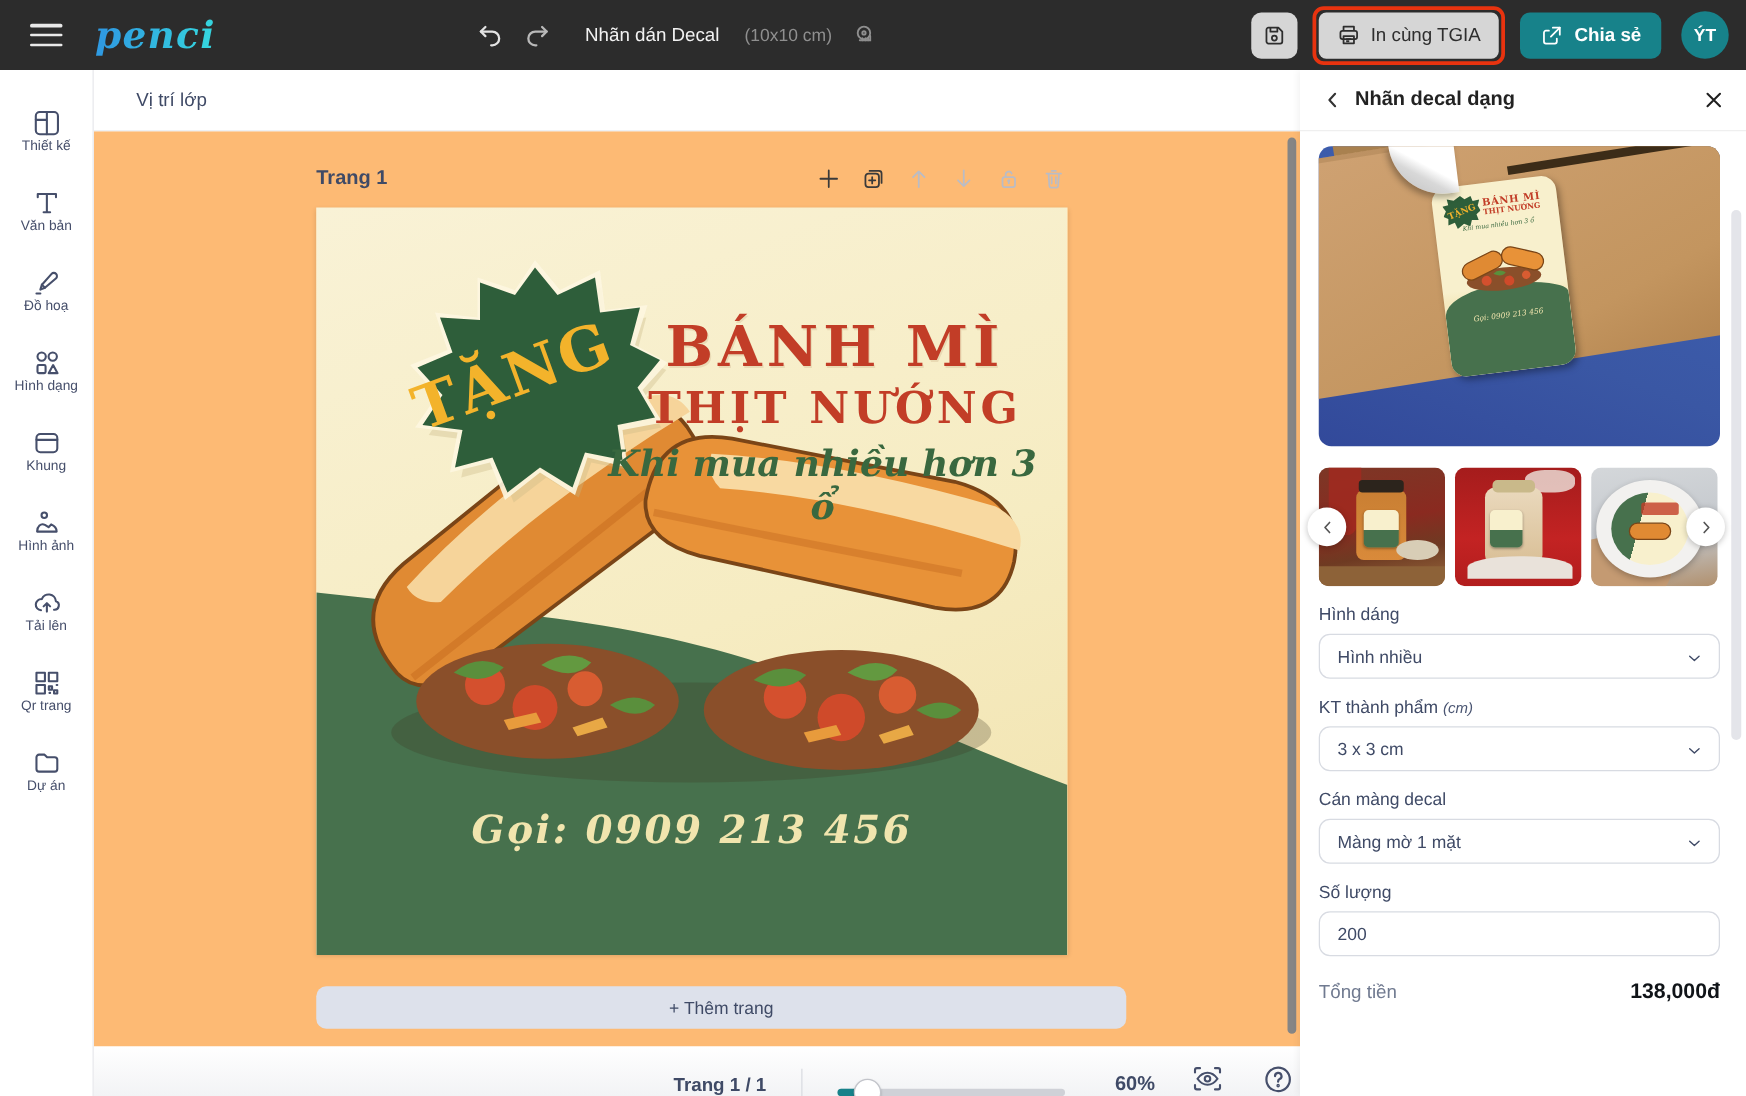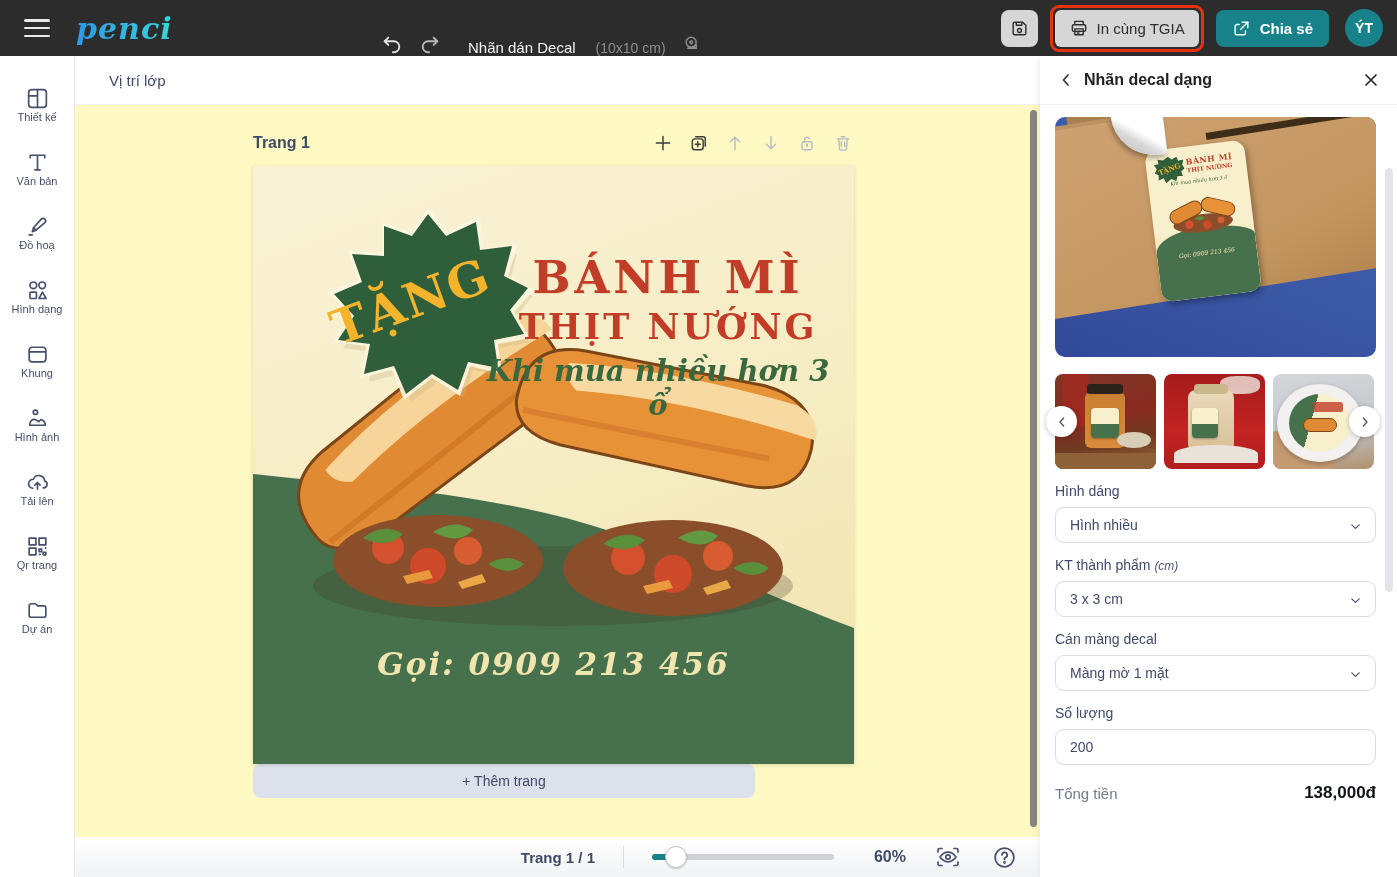--- a/index.html
+++ b/index.html
@@ -10,21 +10,21 @@
   .topbar { position:absolute; left:0; top:0; width:1397px; height:56px;
     background:#2c2c2c; display:flex; align-items:center; z-index:30; }
   .hamburger { margin-left:24px; width:26px; height:18px; display:flex;
     flex-direction:column; justify-content:space-between; cursor:pointer; }
   .hamburger span { height:2.5px; background:#e9e9e9; border-radius:2px; }
   .logo { margin-left:26px; font-family:"DejaVu Serif", serif; font-style:italic;
     font-weight:bold; font-size:30px; letter-spacing:1px;
     background:linear-gradient(100deg,#2f9be2 10%,#35d3de 90%);
     -webkit-background-clip:text; background-clip:text; color:transparent; }
   .tb-center { position:absolute; left:380px; top:0; height:56px;
-    display:flex; align-items:flex-end; gap:14px; }
+    display:flex; align-items:center; gap:14px; }
   .tb-icon { width:24px; height:24px; display:flex; align-items:center; justify-content:center; }
   .doc-title { color:#f2f2f2; font-size:15px; margin-left:12px; }
   .doc-size { color:#8f8f8f; font-size:14px; margin-left:6px; }
   .tb-right { margin-left:auto; display:flex; align-items:center; gap:12px; padding-right:14px; }
   .btn-gray { background:#d6d6d6; border:none; border-radius:8px; height:37px;
     display:flex; align-items:center; justify-content:center; color:#2e2e2e;
     font-size:15px; gap:8px; cursor:pointer; }
   .btn-save { width:37px; }
   .btn-print { padding:0 14px; border-radius:6px; }
   .annotation { border:3px solid #e8330f; border-radius:9px; padding:2px; }
@@ -40,21 +40,21 @@
     background:#fff; border-right:1px solid #e8e9ee; z-index:20;
     display:flex; flex-direction:column; align-items:center; padding-top:16px; }
   .side-item { width:75px; height:64px; display:flex; flex-direction:column;
     align-items:center; justify-content:center; gap:0; cursor:pointer; }
   .side-item svg { width:25px; height:25px; stroke:#464f6b; fill:none;
     stroke-width:1.6; stroke-linecap:round; stroke-linejoin:round; }
   .side-label { font-size:11px; color:#464f6b; }
 
   
   .canvas-area { position:absolute; left:75px; top:56px; width:965px; height:821px;
-    background:#fef9c3; }
+    background:#fdba74; }
   .layer-strip { height:49px; background:#fff; border-bottom:1px solid #eef0f3;
     display:flex; align-items:center; padding-left:34px; font-size:15px; color:#3f4a66; }
   .page-col { position:absolute; left:178px; top:72px; width:601px; }
   .page-head { display:flex; align-items:center; height:30px; margin-bottom:8px; }
   .page-label { font-size:16px; font-weight:bold; color:#3f4a66; }
   .page-tools { margin-left:auto; display:flex; gap:14px; align-items:center; }
   .ptool { width:22px; height:22px; display:flex; align-items:center;
     justify-content:center; cursor:pointer; }
   .ptool svg { width:20px; height:20px; fill:none; stroke-width:1.7;
     stroke-linecap:round; stroke-linejoin:round; }
@@ -75,30 +75,30 @@
   .ptitle2 { position:absolute; left:250px; top:140px; width:330px; text-align:center;
     font-family:"DejaVu Serif", serif; font-weight:bold; font-size:35px;
     color:#c23d27; letter-spacing:3px; }
   .pscript { position:absolute; left:220px; top:188px; width:370px; text-align:center;
     font-family:"DejaVu Serif", serif; font-style:italic; font-weight:bold;
     font-size:29px; color:#39683f; }
   .pphone { position:absolute; left:0; top:480px; width:601px; text-align:center;
     font-family:"DejaVu Serif", serif; font-style:italic; font-weight:bold;
     font-size:31px; color:#f1e5ae; letter-spacing:2px; }
 
-  .add-page { width:502px; height:34px; background:#dde1eb;
+  .add-page { margin-top:25px; width:648px; height:34px; background:#dde1eb;
     border:none; border-radius:8px; font-size:14px; color:#3f4a66; cursor:pointer; }
 
   .canvas-scrollbar { position:absolute; right:3px; top:54px; width:7px; height:717px;
     background:#858585; border-radius:4px; }
 
   
   .bottombar { position:absolute; left:0; bottom:0; width:965px; height:40px;
-    background:linear-gradient(#ffffff,#f2f3f5); display:flex; align-items:center;
-    justify-content:flex-end; padding-right:22px; gap:28px; z-index:5; }
+    background:linear-gradient(#ffffff,#f2f3f5); display:flex; align-items:flex-end;
+    justify-content:flex-end; padding-right:4px; gap:28px; z-index:5; }
   .page-ind { font-size:15px; font-weight:bold; color:#3f4a66; }
   .vdiv { width:1px; height:22px; background:#d9dbe1; }
   .slider { position:relative; width:182px; height:6px; background:#cfd1d7;
     border-radius:3px; cursor:pointer; }
   .slider .fill { position:absolute; left:0; top:0; height:6px; width:24px;
     background:#17828a; border-radius:3px; }
   .slider .knob { position:absolute; left:13px; top:-8px; width:22px; height:22px;
     background:#fff; border:1.5px solid #c2c4ca; border-radius:50%;
     box-shadow:0 1px 2px rgba(0,0,0,.2); }
   .zoom-val { font-size:16px; font-weight:bold; color:#3f4a66; width:44px; text-align:right; }

